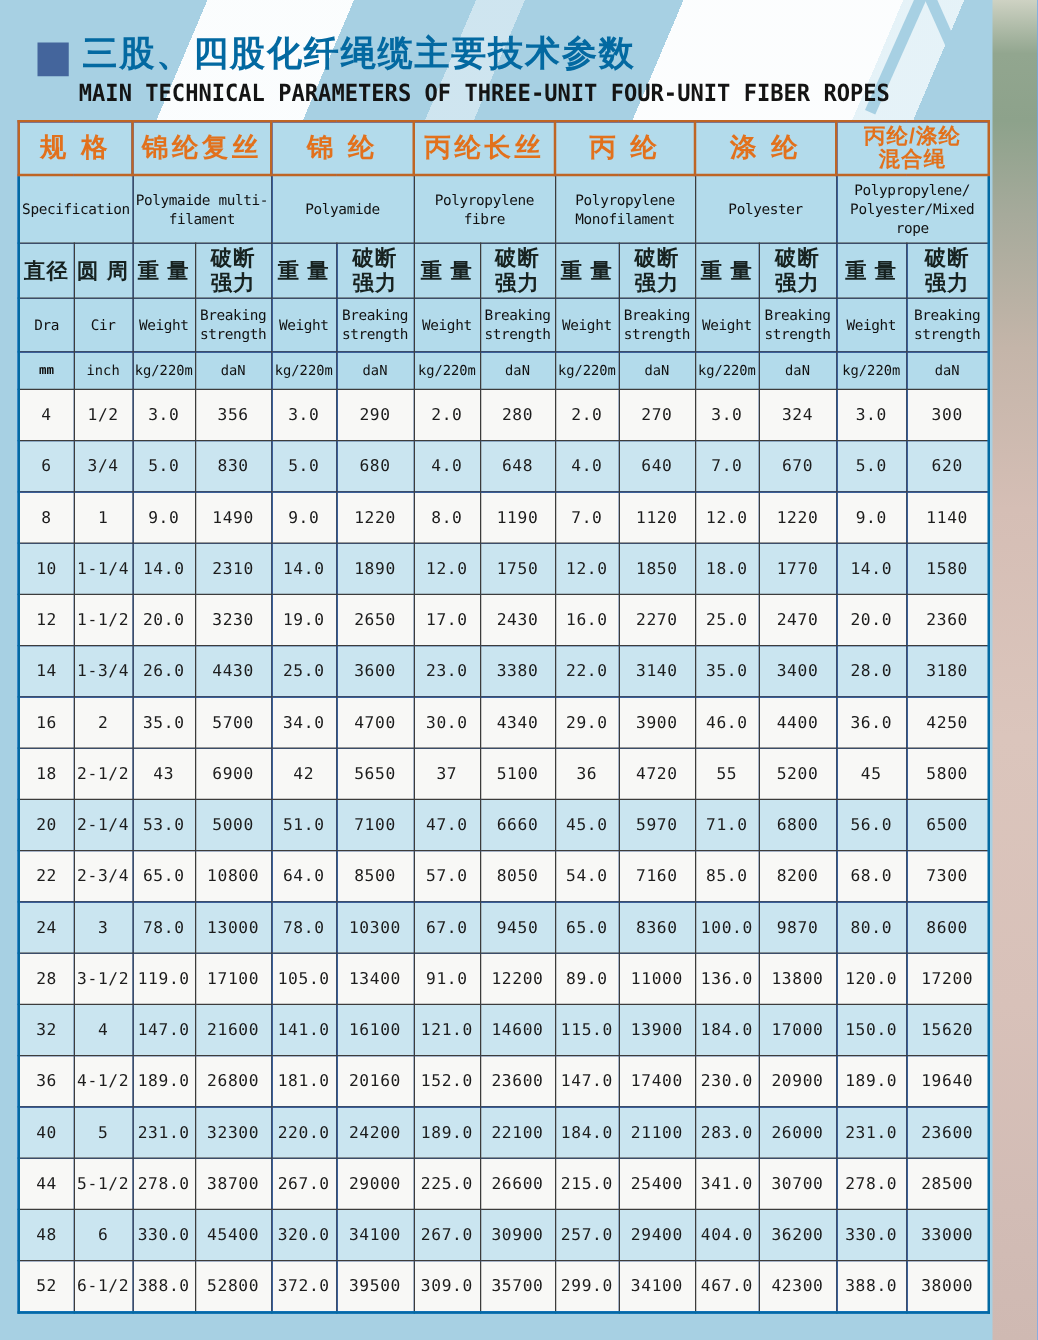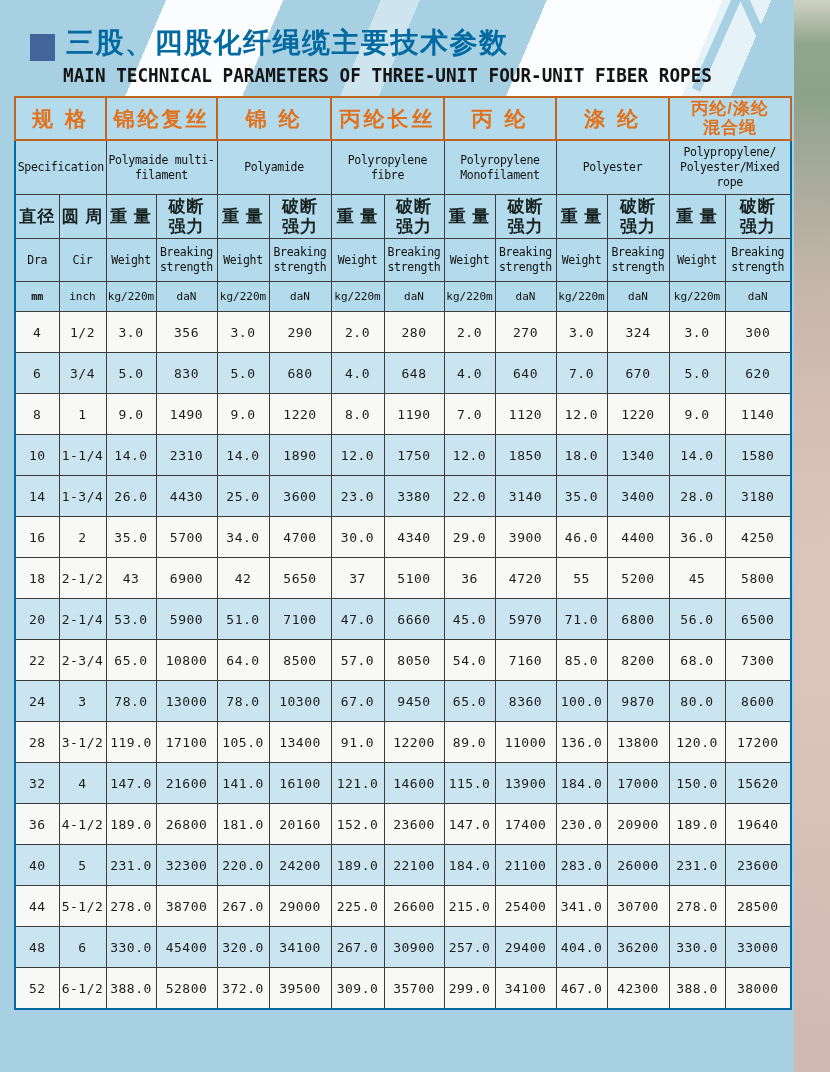--- a/index.html
+++ b/index.html
@@ -249,23 +249,39 @@
         <td>1-1/4</td>
         <td>14.0</td>
         <td>2310</td>
         <td>14.0</td>
         <td>1890</td>
         <td>12.0</td>
         <td>1750</td>
         <td>12.0</td>
         <td>1850</td>
         <td>18.0</td>
-        <td>1340</td>
+        <td>1770</td>
         <td>14.0</td>
         <td>1580</td>
+      </tr>
+      <tr>
+        <td>12</td>
+        <td>1-1/2</td>
+        <td>20.0</td>
+        <td>3230</td>
+        <td>19.0</td>
+        <td>2650</td>
+        <td>17.0</td>
+        <td>2430</td>
+        <td>16.0</td>
+        <td>2270</td>
+        <td>25.0</td>
+        <td>2470</td>
+        <td>20.0</td>
+        <td>2360</td>
       </tr>
       <tr class="shaded">
         <td>14</td>
         <td>1-3/4</td>
         <td>26.0</td>
         <td>4430</td>
         <td>25.0</td>
         <td>3600</td>
         <td>23.0</td>
         <td>3380</td>
@@ -305,21 +321,21 @@
         <td>4720</td>
         <td>55</td>
         <td>5200</td>
         <td>45</td>
         <td>5800</td>
       </tr>
       <tr class="shaded">
         <td>20</td>
         <td>2-1/4</td>
         <td>53.0</td>
-        <td>5900</td>
+        <td>5000</td>
         <td>51.0</td>
         <td>7100</td>
         <td>47.0</td>
         <td>6660</td>
         <td>45.0</td>
         <td>5970</td>
         <td>71.0</td>
         <td>6800</td>
         <td>56.0</td>
         <td>6500</td>

